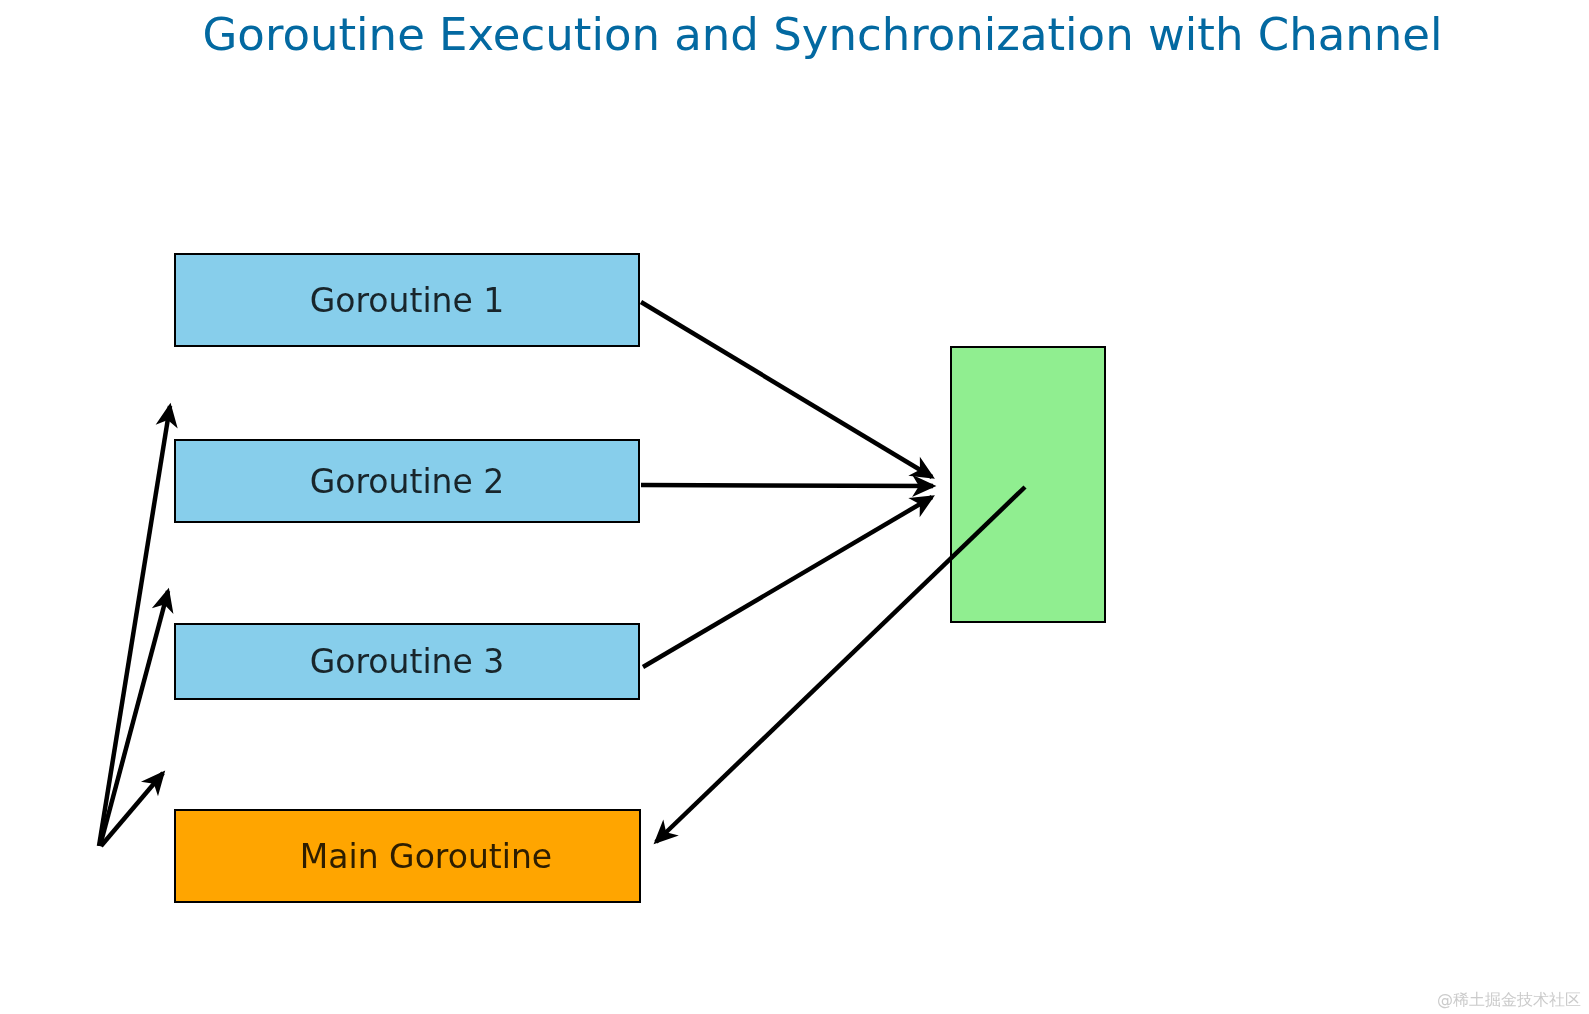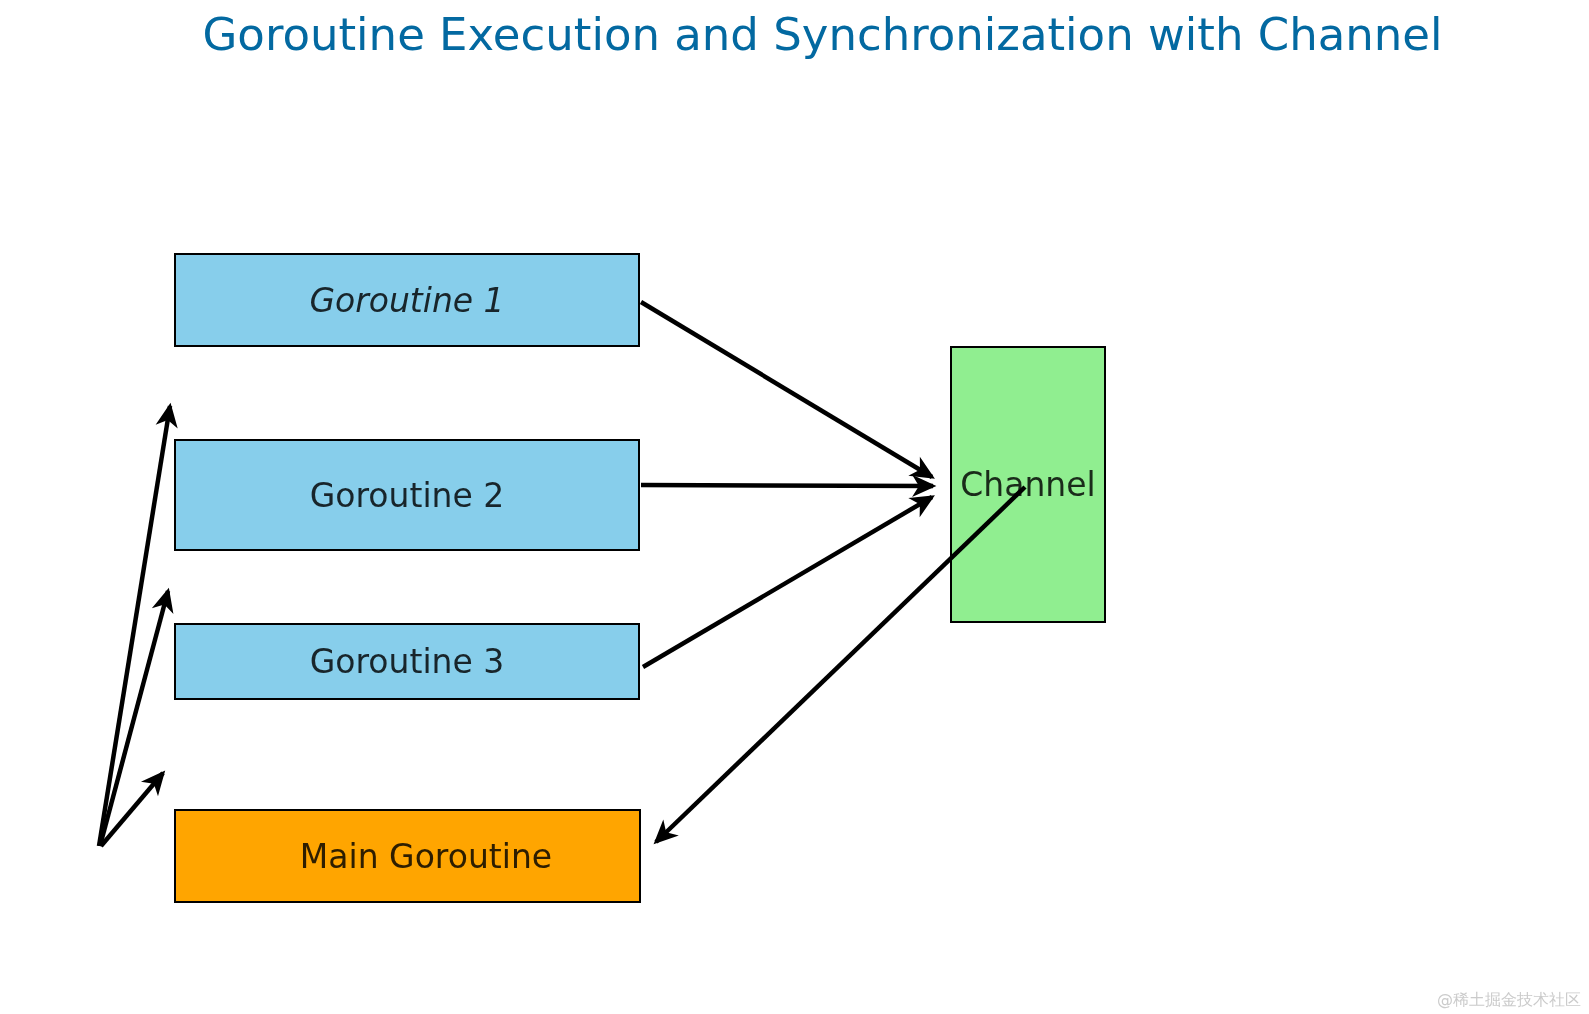--- a/index.html
+++ b/index.html
@@ -50,21 +50,21 @@
     display: flex;
     align-items: center;
     justify-content: center;
     font-size: 33px;
     z-index: 3;
     pointer-events: none;
     white-space: nowrap;
   }
   
   .pos-goroutine1 { left: 174px; top: 253px; width: 466px; height: 94px; }
-  .pos-goroutine2 { left: 174px; top: 439px; width: 466px; height: 112px; }
+  .pos-goroutine2 { left: 174px; top: 439px; width: 466px; height: 84px; }
   .pos-goroutine3 { left: 174px; top: 623px; width: 466px; height: 77px; }
   .pos-main       { left: 174px; top: 809px; width: 467px; height: 94px; padding-left: 37px; }
   .pos-channel    { left: 950px; top: 346px; width: 156px; height: 277px; }
   .watermark {
     position: absolute;
     right: 8px;
     bottom: 3px;
     font-size: 16px;
     z-index: 5;
   }
@@ -91,20 +91,19 @@
     <line x1="100" y1="846" x2="168" y2="591" marker-end="url(#ah)" style="stroke: rgb(0, 0, 0);"></line>
     <line x1="101" y1="846" x2="163" y2="773" marker-end="url(#ah)" style="stroke: rgb(0, 0, 0);"></line>
   </svg>
 
   <div class="node pos-goroutine1" style="background-color: rgb(135, 206, 235); border-color: rgb(0, 0, 0);"></div>
   <div class="node pos-goroutine2" style="background-color: rgb(135, 206, 235); border-color: rgb(0, 0, 0);"></div>
   <div class="node pos-goroutine3" style="background-color: rgb(135, 206, 235); border-color: rgb(0, 0, 0);"></div>
   <div class="node pos-main" style="background-color: rgb(255, 165, 0); border-color: rgb(0, 0, 0);"></div>
   <div class="node pos-channel" style="background-color: rgb(144, 238, 144); border-color: rgb(0, 0, 0);"></div>
 
-  <div class="node-label pos-goroutine1" style="color: rgba(0, 0, 0, 0.82); font-style: italic;">Goroutine 1</div>
+  <div class="node-label pos-goroutine1" style="color: rgba(0, 0, 0, 0.82);">Goroutine 1</div>
   <div class="node-label pos-goroutine2" style="color: rgba(0, 0, 0, 0.82);">Goroutine 2</div>
   <div class="node-label pos-goroutine3" style="color: rgba(0, 0, 0, 0.82);">Goroutine 3</div>
   <div class="node-label pos-main" style="color: rgba(0, 0, 0, 0.82);">Main Goroutine</div>
-  <div class="node-label pos-channel" style="color: rgba(0, 0, 0, 0.82);">Channel</div>
 
   <div class="watermark" style="color: rgb(203, 203, 203);">@稀土掘金技术社区</div>
 </div>
 
 </body></html>

